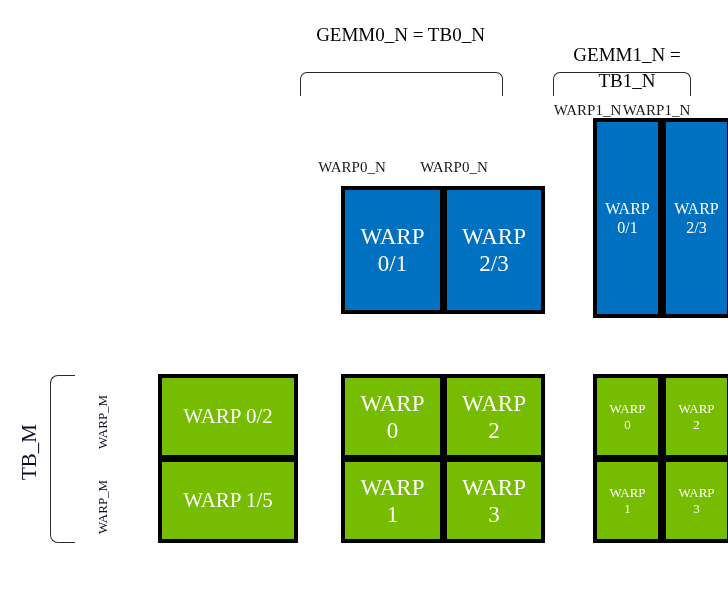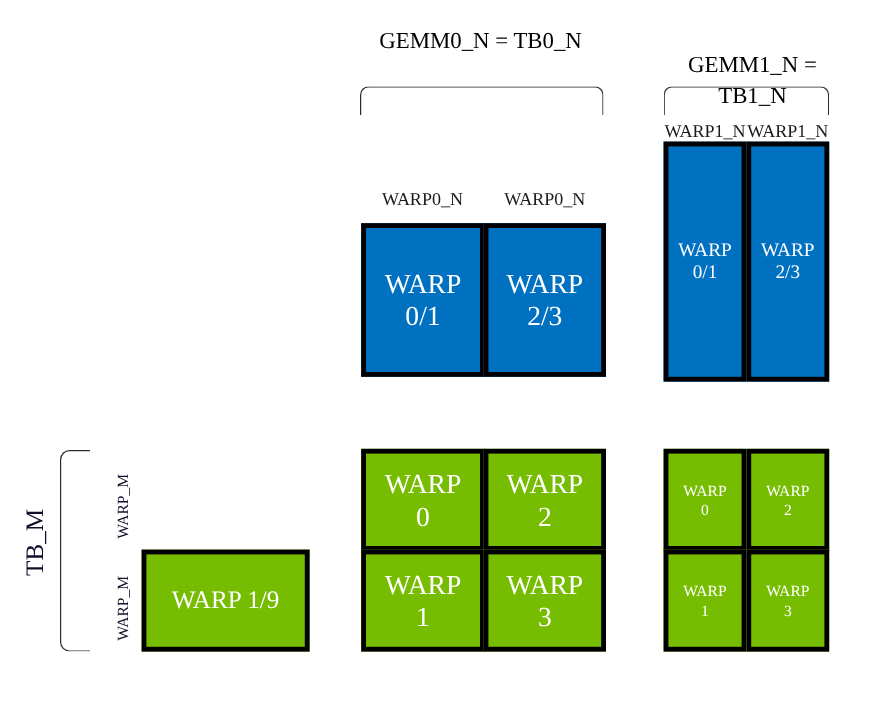--- a/index.html
+++ b/index.html
@@ -56,20 +56,21 @@
   
   .cell {
     box-sizing: border-box;
     display: flex;
     align-items: center;
     justify-content: center;
     text-align: center;
     color: #ffffff;
     border: 4px solid #000000;
     white-space: pre-line;
+    margin-left: 40px;
   }
   .cell.blue  { background: #0070c0; }
   .cell.green { background: #76bc00; }
 
   .t-xl  { font-size: 23px; line-height: 27px; }
   .t-lg  { font-size: 21px; line-height: 25px; }
   .t-md  { font-size: 16px; line-height: 19px; }
   .t-sm  { font-size: 13px; line-height: 16px; }
 
   
@@ -121,21 +122,22 @@
   <div class="abs cell blue t-xl" style="left:403px; top:186px; width:102px; height:128px;">WARP
 2/3</div>
 
   <div class="abs rot-big" style="left:18px; top:480px;">TB_M</div>
 
   <div class="abs vbracket" style="left:50px; top:375px; width:25px; height:168px;"></div>
 
   <div class="abs rot" style="left:96px; top:449px;">WARP_M</div>
   <div class="abs rot" style="left:96px; top:534px;">WARP_M</div>
 
-  <div class="abs cell green t-lg" style="left:118px; top:458px; width:140px; height:85px;">WARP 1/9</div>
+  <div class="abs cell green t-lg" style="left:118px; top:374px; width:140px; height:85px;">WARP 0/2</div>
+  <div class="abs cell green t-lg" style="left:118px; top:458px; width:140px; height:85px;">WARP 1/5</div>
 
   <div class="abs cell green t-xl" style="left:301px; top:374px; width:103px; height:85px;">WARP
 0</div>
   <div class="abs cell green t-xl" style="left:403px; top:374px; width:102px; height:85px;">WARP
 2</div>
   <div class="abs cell green t-xl" style="left:301px; top:458px; width:103px; height:85px;">WARP
 1</div>
   <div class="abs cell green t-xl" style="left:403px; top:458px; width:102px; height:85px;">WARP
 3</div>
 

